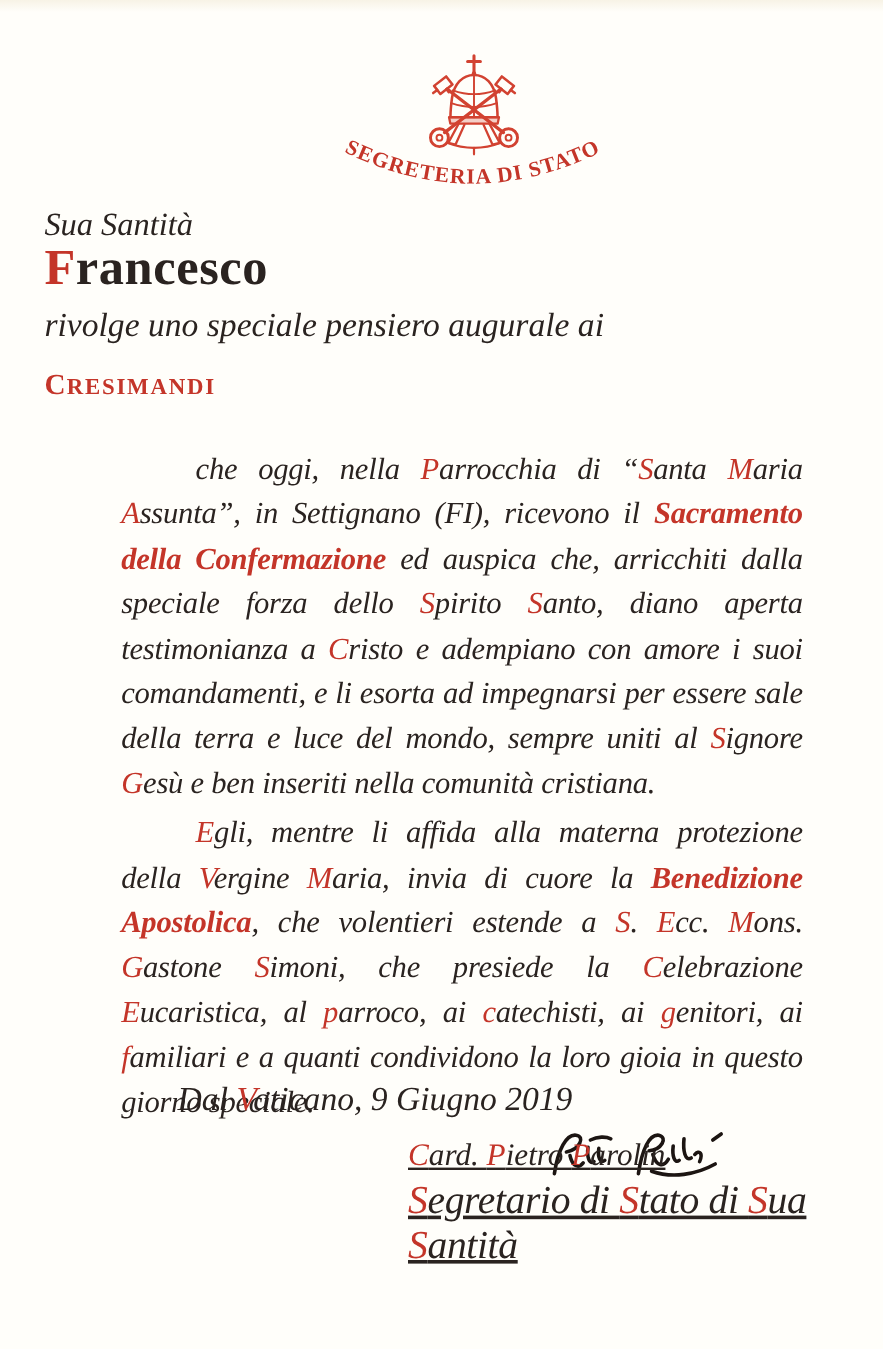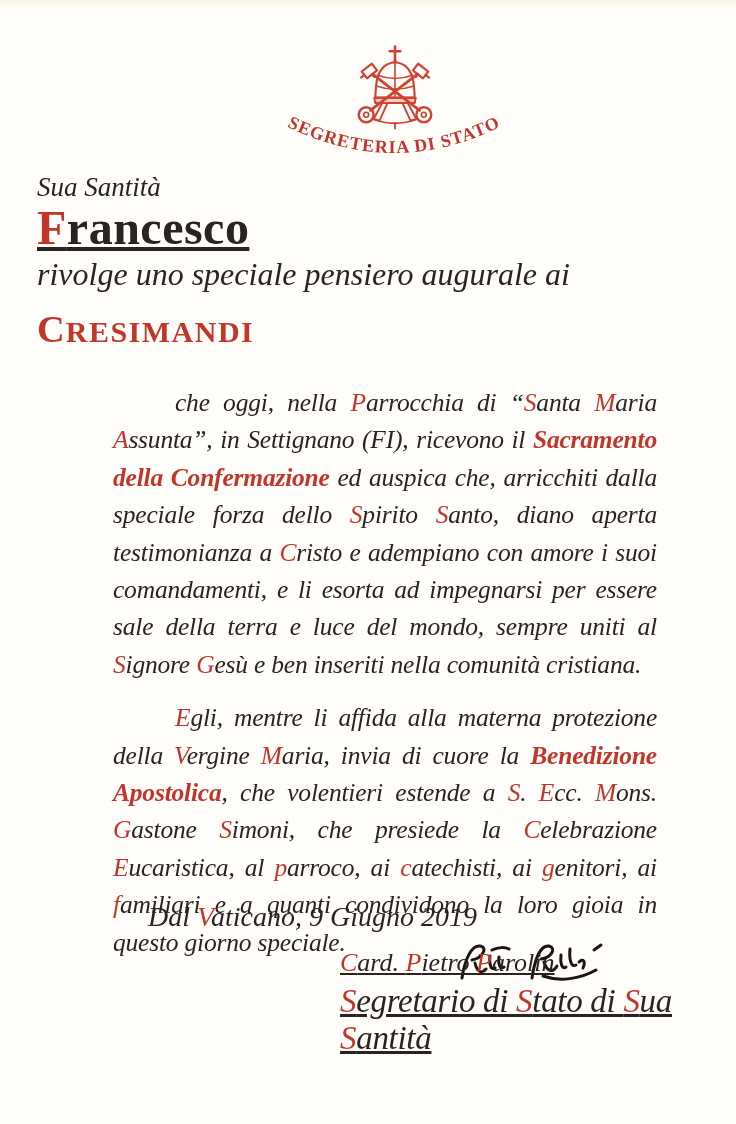--- a/index.html
+++ b/index.html
@@ -28,35 +28,35 @@
 
   .crest{position:absolute;left:395px;top:44px;transform:translateX(-50%);}
   .arc-svg{position:absolute;left:394px;top:114px;transform:translateX(-50%);}
   .arc-text{
     font-family:"Liberation Serif",serif;
     font-weight:700;font-size:18px;letter-spacing:1px;
     fill:var(--red);
   }
 
   .salutation{top:172px;font-size:27px;font-style:italic;}
-  .pope-name{top:200px;font-size:48px;font-weight:700;letter-spacing:.5px;font-family:"Liberation Serif",serif;text-decoration:underline;}
-  .dedication{top:256px;font-size:32px;font-style:italic;}
+  .pope-name{top:200px;font-size:42px;font-weight:700;letter-spacing:.5px;font-family:"Liberation Serif",serif;}
+  .dedication{top:256px;font-size:28px;font-style:italic;}
   .addressee{
-    top:307px;font-size:30px;font-weight:700;color:var(--red);
+    top:307px;font-size:19px;font-weight:700;color:var(--red);
     letter-spacing:1.5px;
   }
 
   .body-text{
     position:absolute;left:97px;top:368px;width:576px;
     font-style:italic;
     font-size:25.5px;line-height:37.4px;
     text-align:justify;
     letter-spacing:-0.2px;
   }
-  .body-text p{margin:16px;text-indent:62px;}
+  .body-text p{margin:4px;text-indent:62px;}
 
   .dateline{
     position:absolute;left:148px;top:901px;
     font-style:italic;font-size:28px;
   }
 
   .signature-svg{position:absolute;left:448px;top:938px;}
 
   .sign-block{
     position:absolute;left:340px;top:948px;width:350px;

